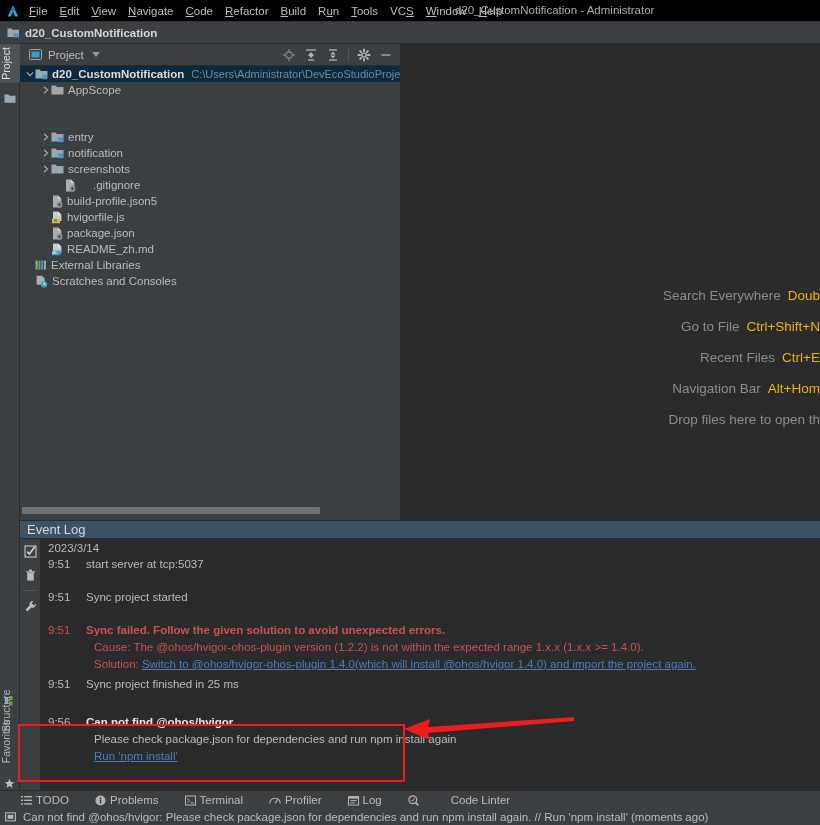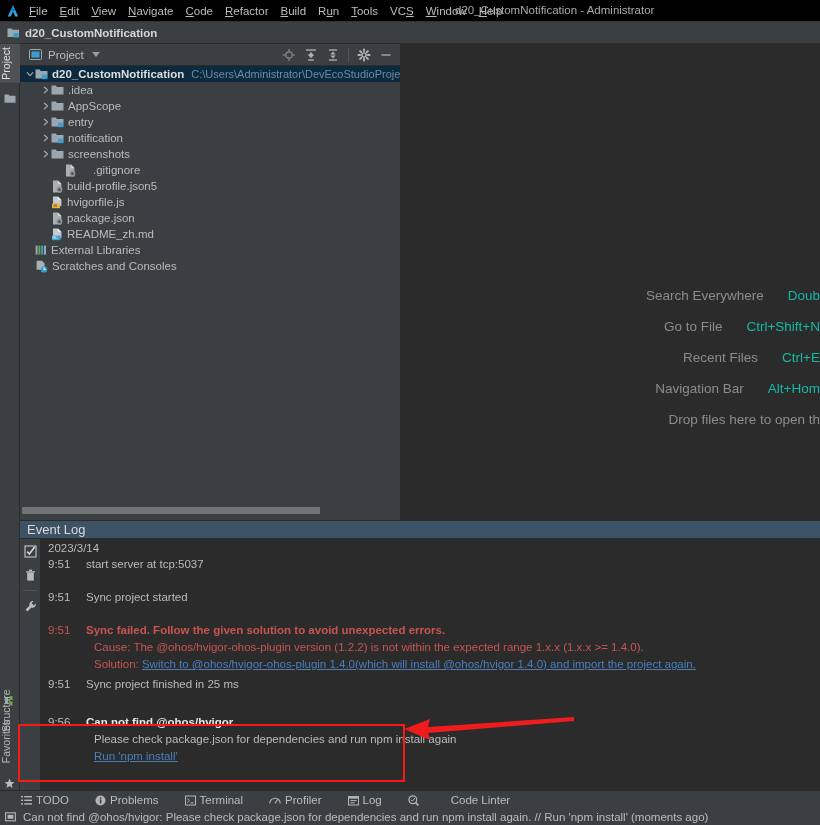--- a/index.html
+++ b/index.html
@@ -143,21 +143,21 @@
   .shortcuts {
     position: absolute; left: 0; top: 244px; width: 419px;
   }
   .sc-row {
     display: flex; justify-content: flex-end; align-items: baseline;
     height: 31px;
     font-size: 13.5px; color: #8c8c8c;
     white-space: nowrap;
     padding-right: 0px;
   }
-  .sc-row .sc-key { color: #14b8a6; margin-left: 24px; }
+  .sc-row .sc-key { color: #eab308; margin-left: 7px; }
   .sc-inner {
     position: relative; left: 0;
     display: flex; align-items: baseline;
     white-space: nowrap;
   }
 
   
   .eventlog {
     position: absolute; left: 20px; top: 521px; width: 800px; height: 269px;
     background: #2b2b2b;
@@ -380,36 +380,23 @@
           <span class="arrow">
             <svg width="8" height="8" viewBox="0 0 8 8">
               <path d="M2.4 1.2 L5.6 4 L2.4 6.8" fill="none" stroke="#a7a7a7" stroke-width="1.2" stroke-linecap="round" stroke-linejoin="round"></path>
             </svg>
           </span>
           <span class="ticon">
             <svg width="13" height="12" viewBox="0 0 13 12">
               <path d="M0.5 1.6 h4.2 l1.1 1.3 h6.7 v7.6 h-12 z" fill="#9aa7b0"></path>
             </svg>
           </span>
-          <span class="tlabel">.idea</span>
-        </div>
-        <div class="trow" style="padding-left: 20px;">
-          <span class="arrow">
-            <svg width="8" height="8" viewBox="0 0 8 8">
-              <path d="M2.4 1.2 L5.6 4 L2.4 6.8" fill="none" stroke="#a7a7a7" stroke-width="1.2" stroke-linecap="round" stroke-linejoin="round"></path>
-            </svg>
-          </span>
-          <span class="ticon">
-            <svg width="13" height="12" viewBox="0 0 13 12">
-              <path d="M0.5 1.6 h4.2 l1.1 1.3 h6.7 v7.6 h-12 z" fill="#9aa7b0"></path>
-            </svg>
-          </span>
           <span class="tlabel">AppScope</span>
         </div>
-        <div class="trow" style="padding-left: 20px;">
+        <div class="trow" style="padding-left: 20px; margin-top: 31px;">
           <span class="arrow">
             <svg width="8" height="8" viewBox="0 0 8 8">
               <path d="M2.4 1.2 L5.6 4 L2.4 6.8" fill="none" stroke="#a7a7a7" stroke-width="1.2" stroke-linecap="round" stroke-linejoin="round"></path>
             </svg>
           </span>
           <span class="ticon">
             <svg width="13" height="12" viewBox="0 0 13 12">
               <path d="M0.5 1.6 h4.2 l1.1 1.3 h6.7 v7.6 h-12 z" fill="#9aa7b0"></path>
               <rect x="7" y="6.6" width="5" height="4.6" fill="#3c9dd0"></rect>
             </svg>

